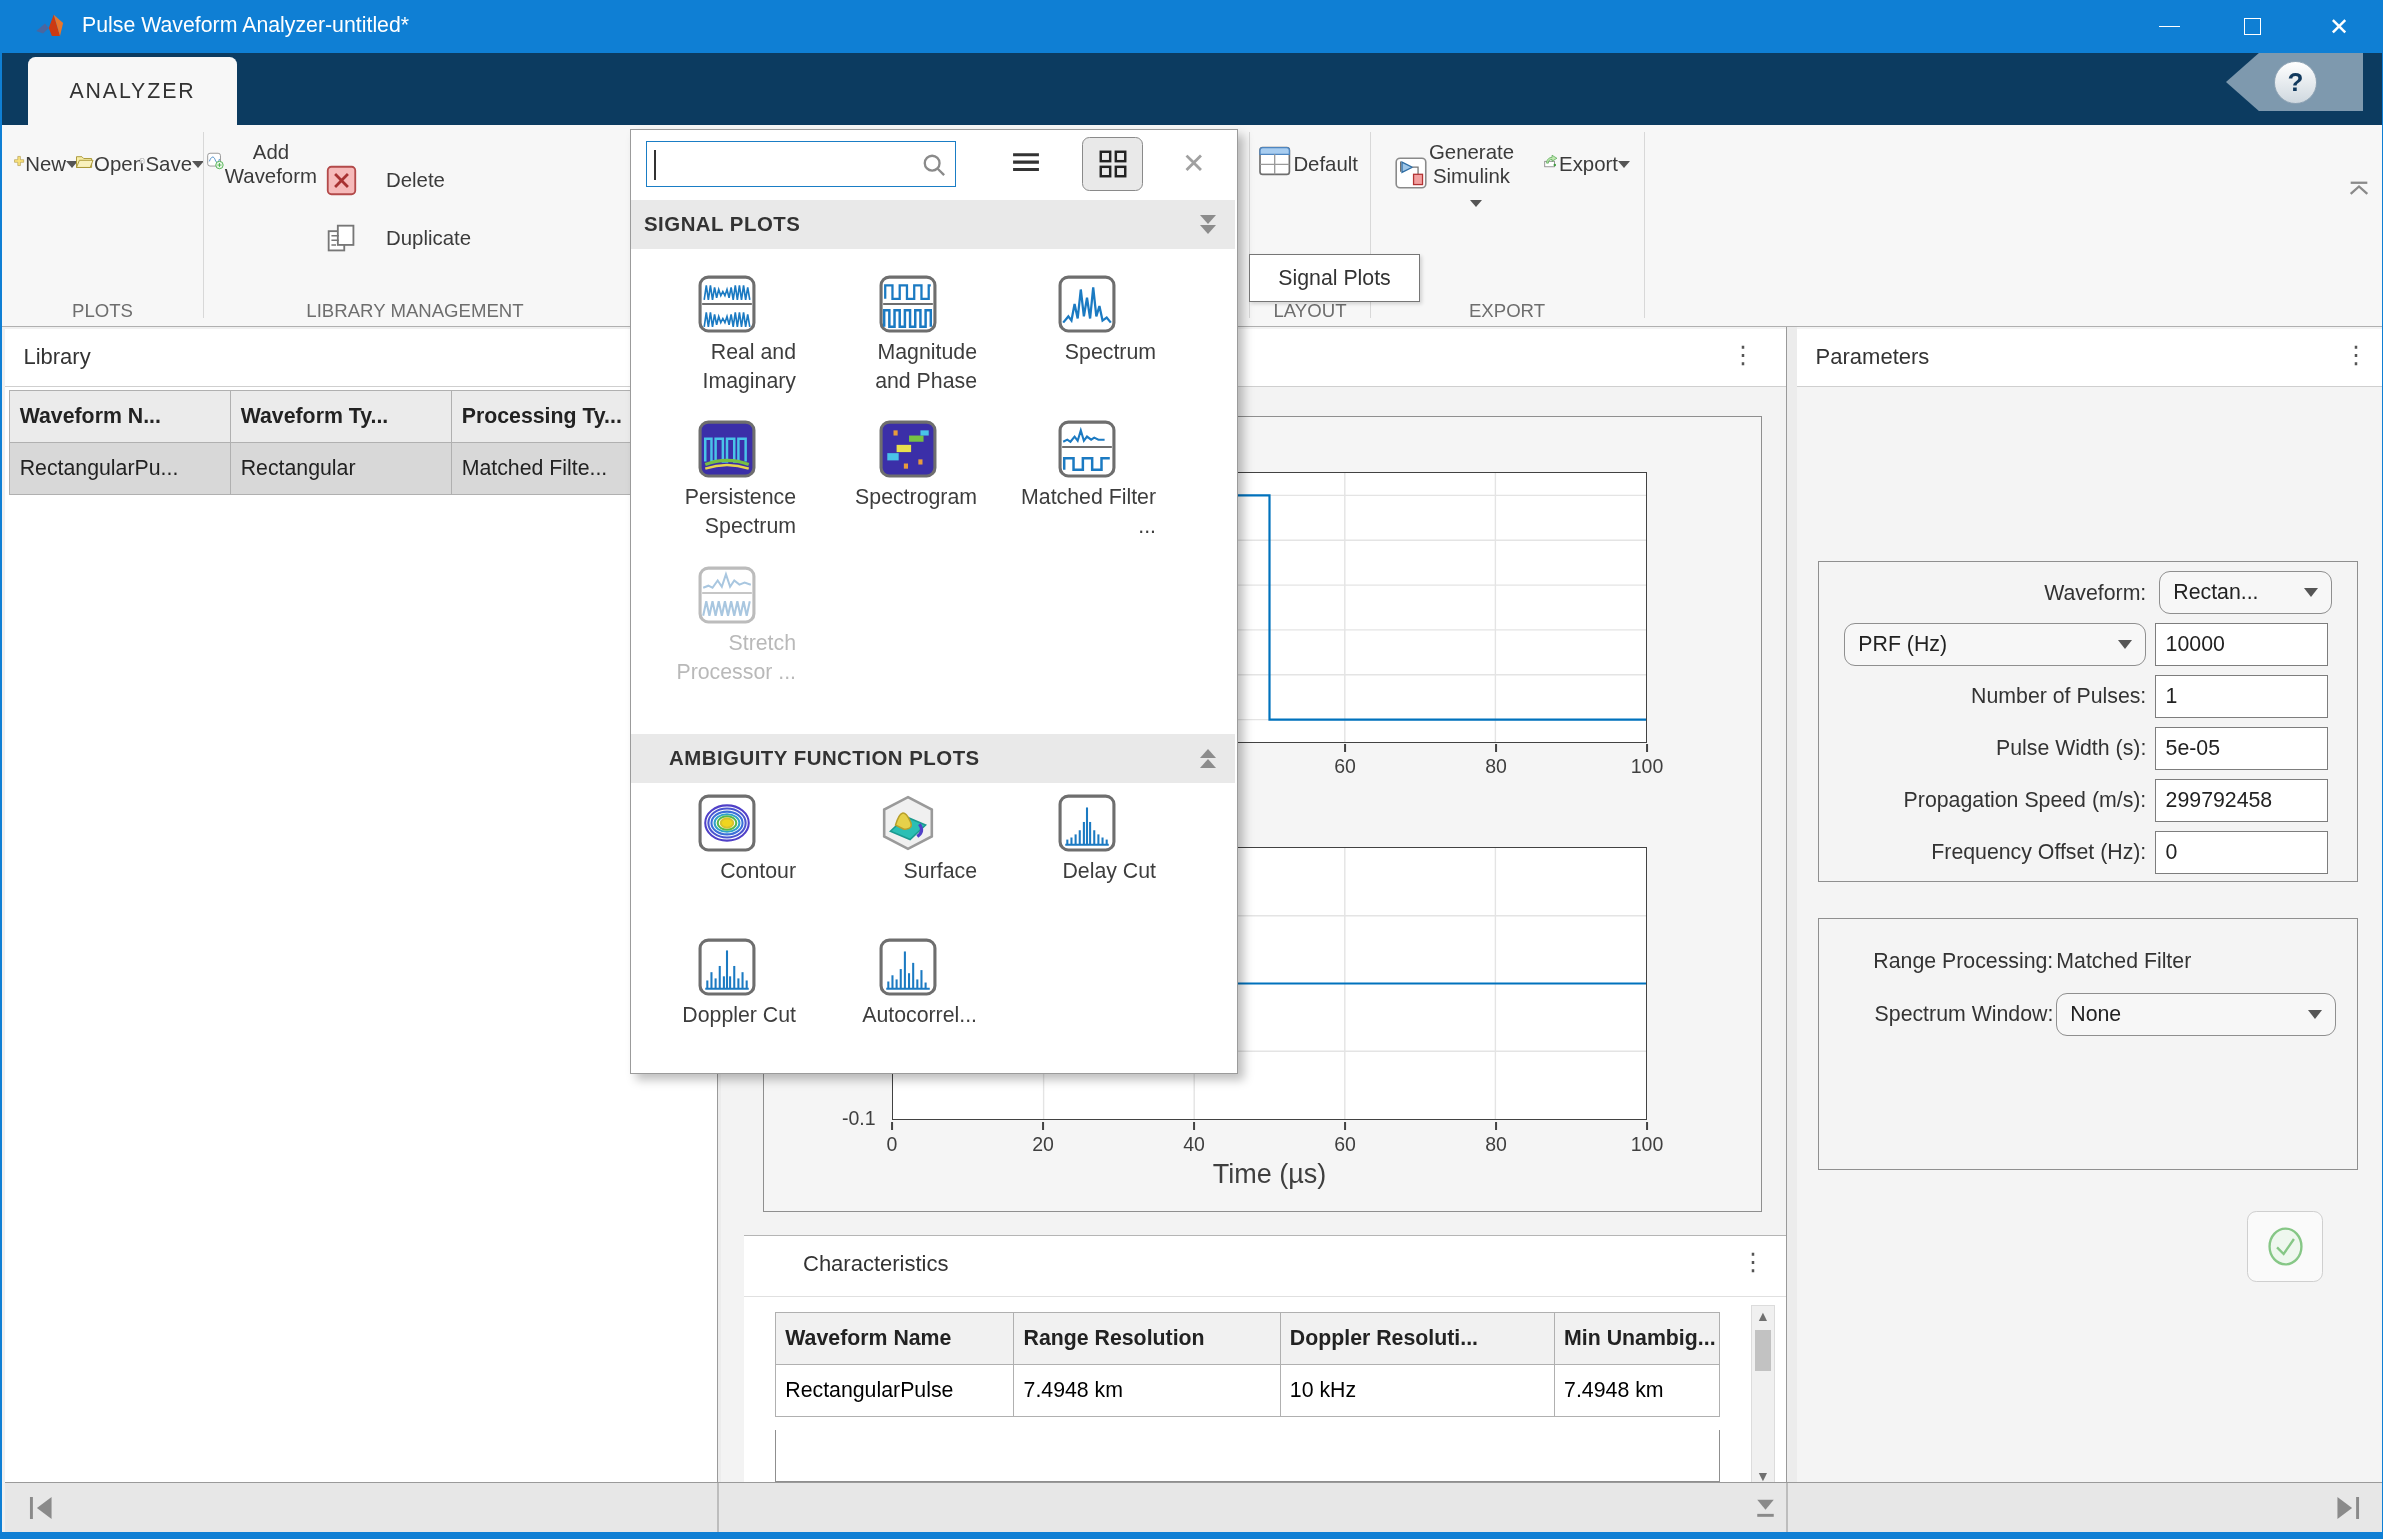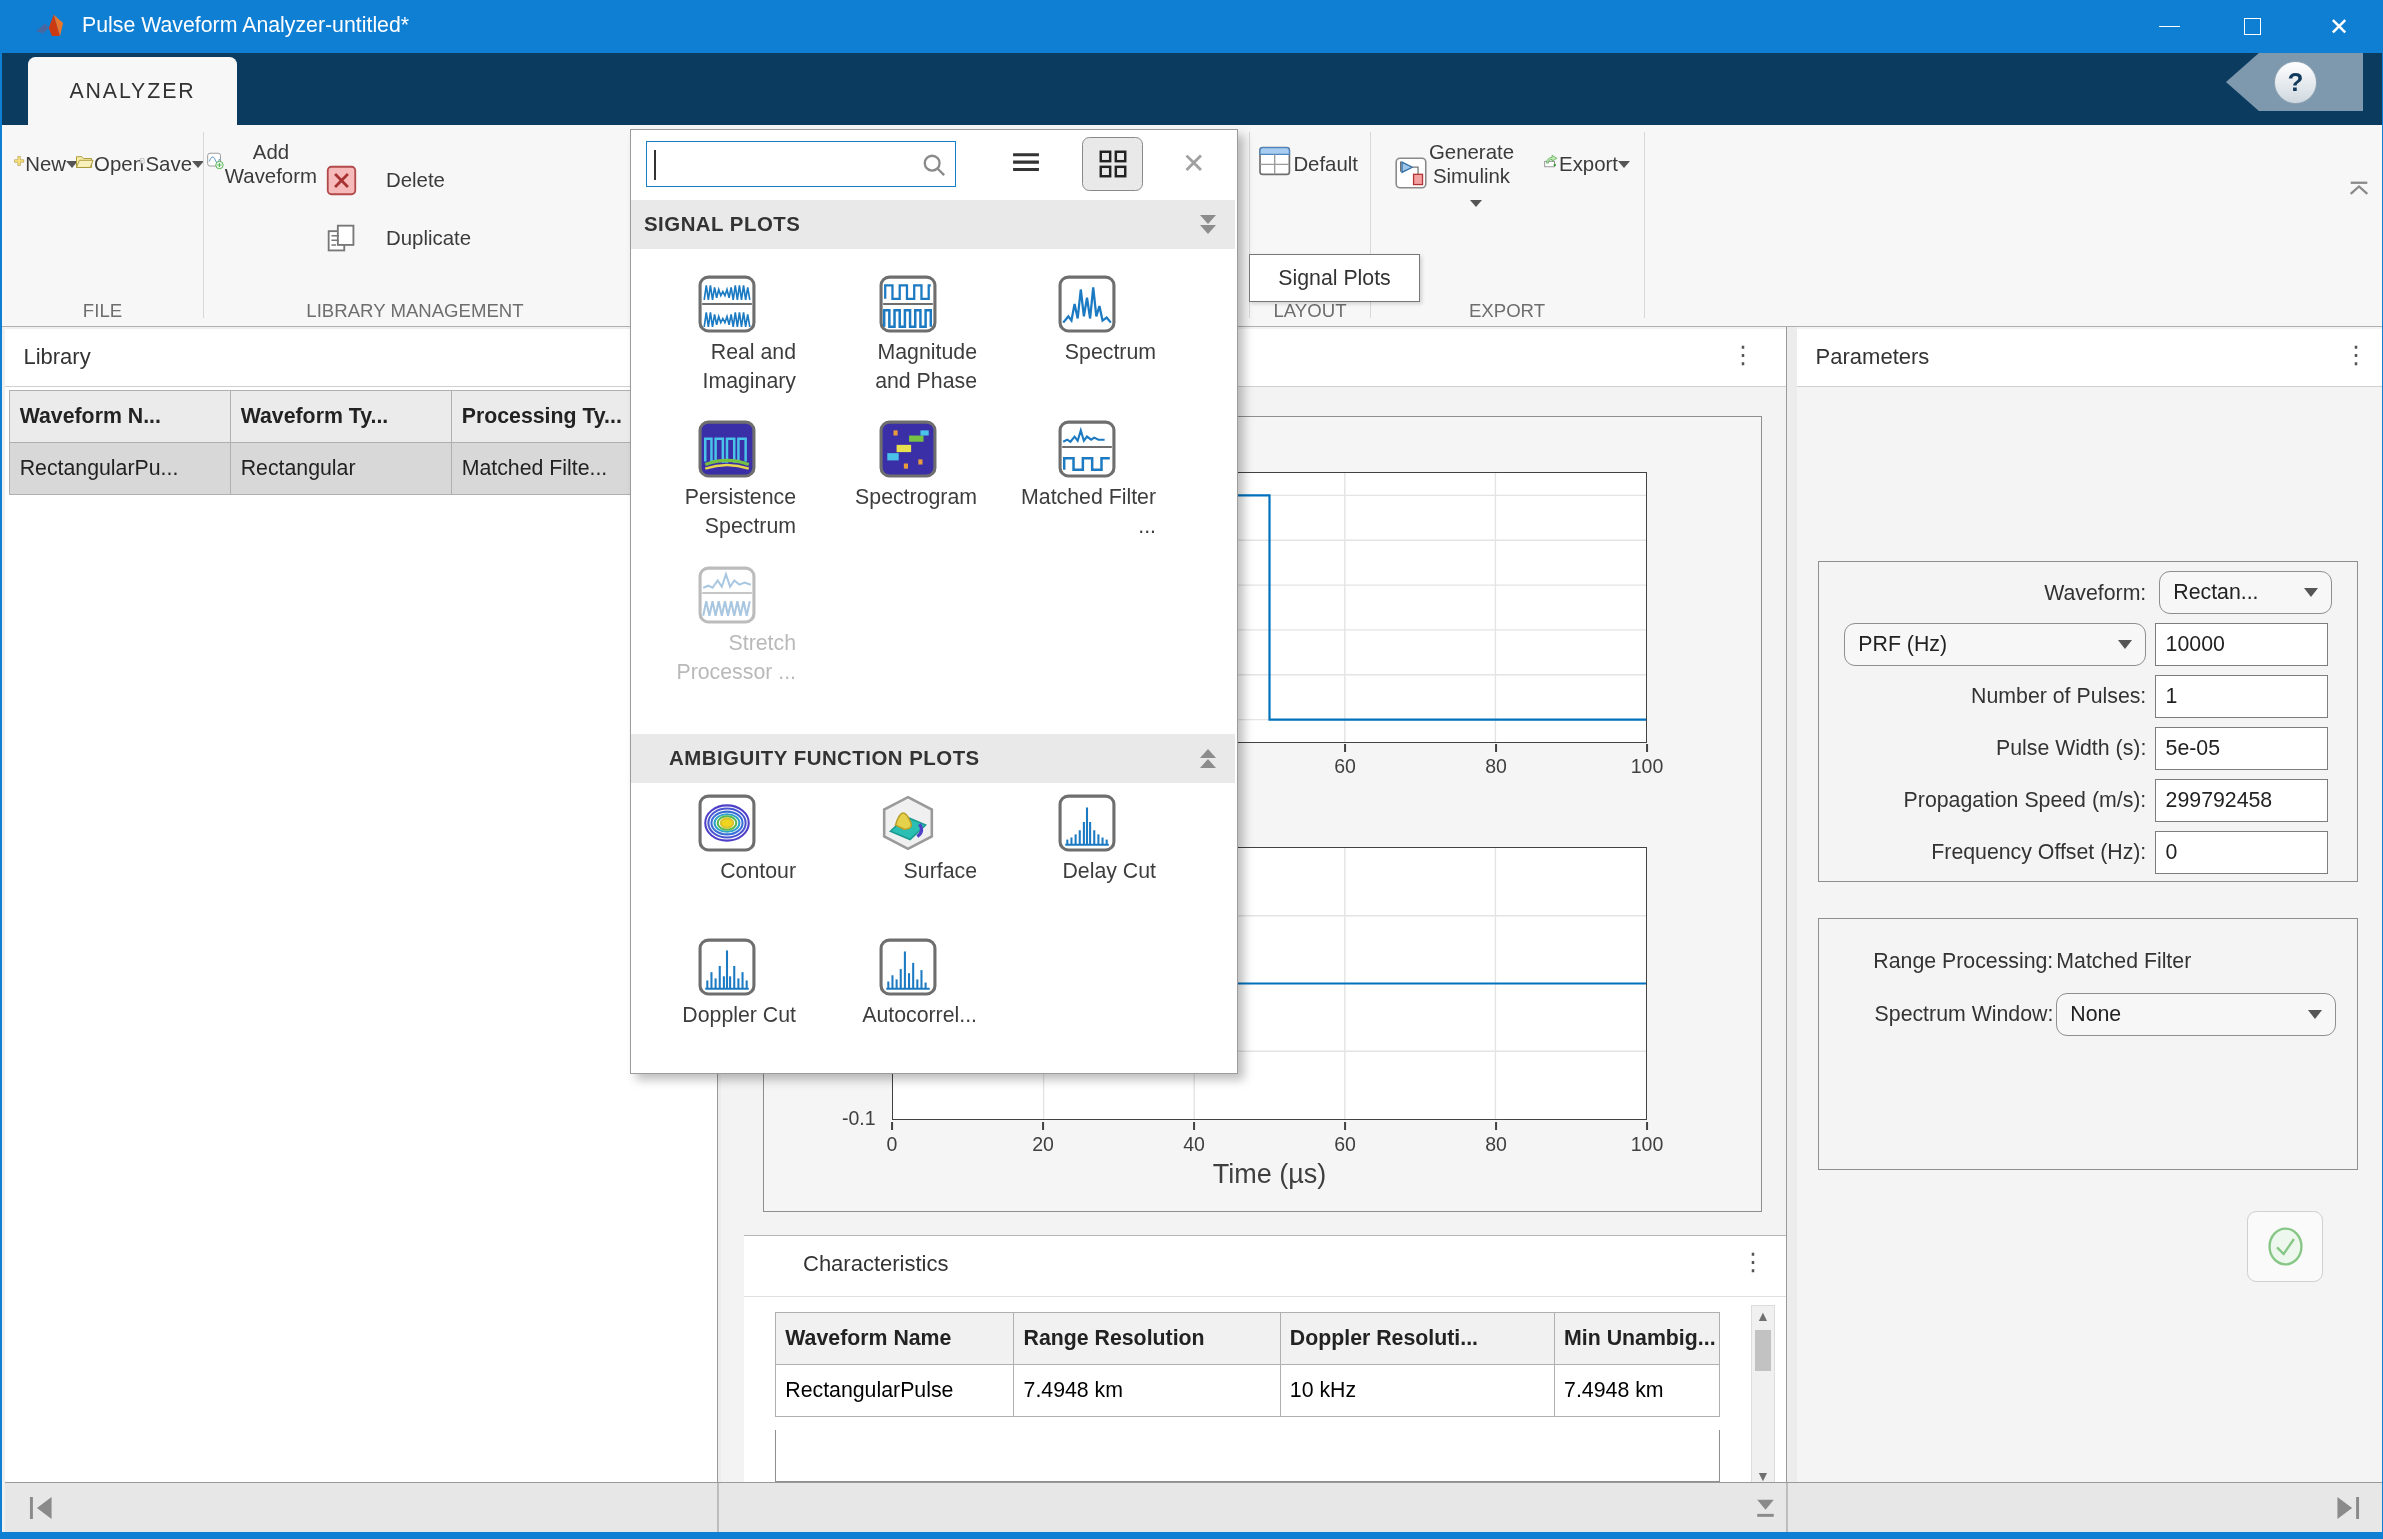--- a/index.html
+++ b/index.html
@@ -171,21 +171,21 @@
     <div class="abs big-btn" style="left:137px;top:9.3px;width:65px;">
       <svg width="54" height="54" viewBox="0 0 56 56">
         <path d="M9 9 h34 l4 4 v34 h-38 z" fill="#fbfbfb" stroke="#7f7f7f" stroke-width="2.5"></path>
         <rect x="17" y="9" width="20" height="13" fill="#fff" stroke="#7f7f7f" stroke-width="2"></rect>
         <rect x="15" y="28" width="26" height="19" fill="#fff" stroke="#7f7f7f" stroke-width="2"></rect>
         <rect x="19" y="31" width="6" height="13" fill="#9a9a9a"></rect>
       </svg>
       <span class="lbl">Save</span>
       <span class="darr"></span>
     </div>
-    <div class="abs rsection" style="left:0;width:201px;">FILE</div>
+    <div class="abs rsection" style="left:0;width:201px;">PLOTS</div>
     <div class="abs rsep" style="left:201px;"></div>
 
     <div class="abs big-btn" style="left:204px;top:9.3px;width:111px;">
       <svg width="54" height="54" viewBox="0 0 56 56">
         <rect x="5" y="5" width="38" height="38" rx="7" fill="#fff" stroke="#8a8a8a" stroke-width="2.5"></rect>
         <path d="M10 29 C16 13, 23 13, 27 24 S36 36, 40 22" stroke="#2f7bbf" fill="none" stroke-width="2.5"></path>
         <circle cx="40" cy="40" r="11" fill="#eaf7ea" stroke="#3faa3f" stroke-width="2.5"></circle>
         <path d="M40 34 v12 M34 40 h12" stroke="#3faa3f" stroke-width="2.5"></path>
       </svg>
       <span class="lbl"><span>Add</span><br><span>Waveform</span></span>

